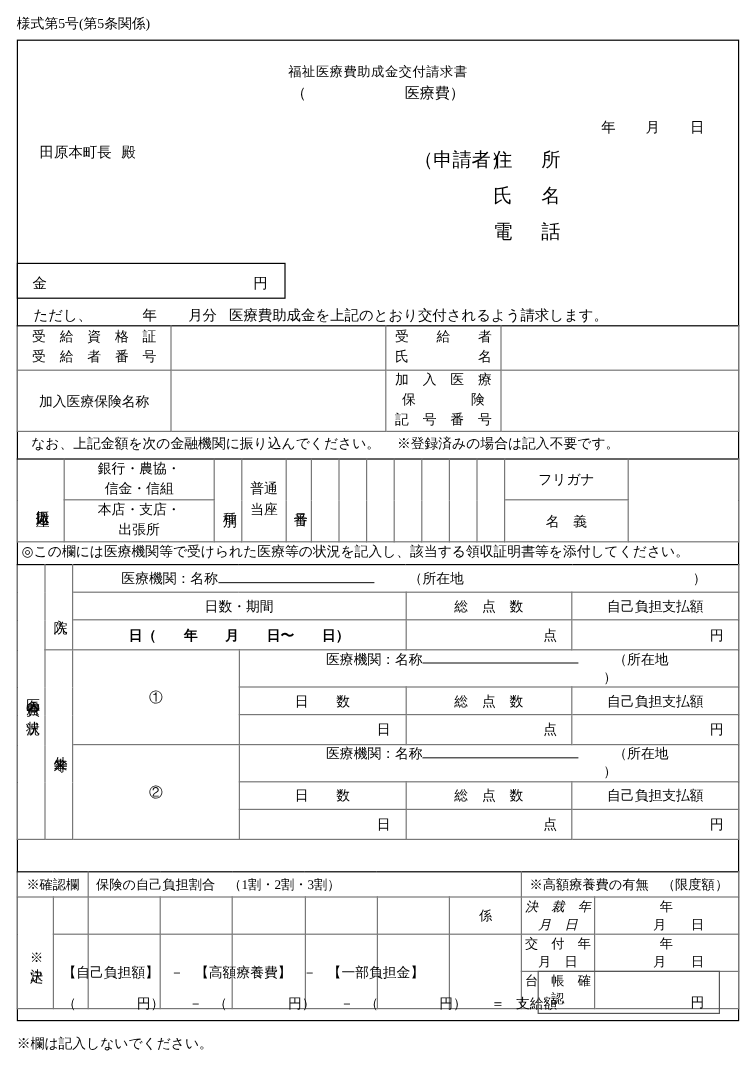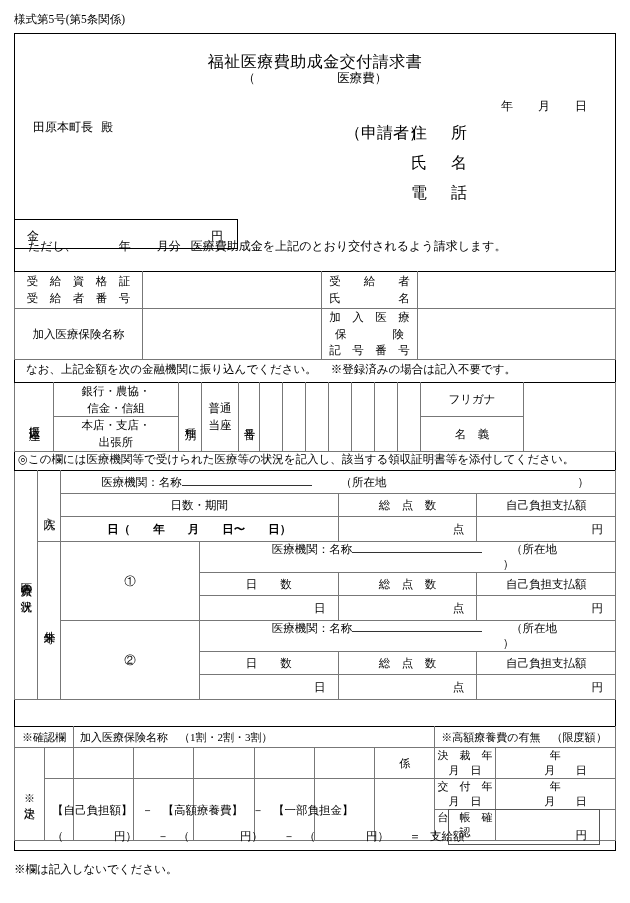--- a/index.html
+++ b/index.html
@@ -30,21 +30,21 @@
     position: absolute;
     left: 14px; top: 33px;
     width: 602px; height: 818px;
     border: 1.6px solid #000;
     box-sizing: border-box;
   }
 
   
   .title {
     position: absolute; left: 0; right: 0; top: 18px;
-    text-align: center; font-size: 16px; letter-spacing: .5px;
+    text-align: center; font-size: 11px; letter-spacing: .5px;
   }
   .subtitle {
     position: absolute; left: 0; right: 0; top: 36px;
     text-align: center; font-size: 12.5px;
   }
   .subtitle .gap { display: inline-block; width: 82px; }
 
   
   .date-line { position: absolute; right: 28px; top: 64px; font-size: 12px; }
   .date-line span { display: inline-block; }
@@ -61,21 +61,21 @@
 
   
   .amount-box {
     position: absolute; left: 14px; top: 219px;
     width: 224px; height: 30px;
     border: 1.2px solid #000; box-sizing: border-box;
   }
   .amount-box .kin { position: absolute; left: 12px; top: 8px; font-size: 12px; }
   .amount-box .yen { position: absolute; right: 14px; top: 8px; font-size: 12px; }
 
-  .tadashi { position: absolute; left: 28px; top: 238px; font-size: 12px; white-space: nowrap; }
+  .tadashi { position: absolute; left: 28px; top: 255px; font-size: 12px; white-space: nowrap; }
   .tadashi .g1 { display: inline-block; width: 42px; }
   .tadashi .g2 { display: inline-block; width: 26px; }
   .tadashi .g3 { display: inline-block; width: 10px; }
 
   
   table.grid {
     position: absolute;
     border-collapse: collapse;
     table-layout: fixed;
     font-size: 11.5px;
@@ -348,38 +348,38 @@
         <span>円</span>
       </td>
     </tr>
   </tbody>
     </table>
 
   <table class="grid" id="confirm-table">
     <tbody>
         <tr>
       <td colspan="2" style="width:58px;height:20px;" class="thick-top">※確認欄</td>
-      <td colspan="6" class="lalign thick-top">加入医療保険名称　（1割・2割・3割）</td>
+      <td colspan="6" class="lalign thick-top">保険の自己負担割合　（1割・2割・3割）</td>
       <td colspan="3" class="lalign thick-top" style="position:relative;">
         <span>※高額療養費の有無　（限度額</span>
         <span style="position:absolute;right:8px;">）</span>
       </td>
     </tr>
     <tr>
       <td rowspan="3" style="width:20px;">
         <span class="vtext">※決定</span>
       </td>
       <td style="width:38px;height:19px;"></td>
       <td style="width:46px;"></td>
       <td style="width:42px;"></td>
       <td style="width:44px;"></td>
       <td style="width:44px;"></td>
       <td style="width:44px;"></td>
       <td style="width:34px;">係</td>
-      <td style="width:84px;">決　裁　年　月　日</td>
+      <td style="width:84px;font-style:italic;">決　裁　年　月　日</td>
       <td colspan="2">
         <span style="display:inline-block;width:70px;">年</span><span style="display:inline-block;width:52px;">月</span><span>日</span>
       </td>
     </tr>
     <tr>
       <td rowspan="2" style="height:38px;"></td>
       <td rowspan="2"></td>
       <td rowspan="2"></td>
       <td rowspan="2"></td>
       <td rowspan="2"></td>

